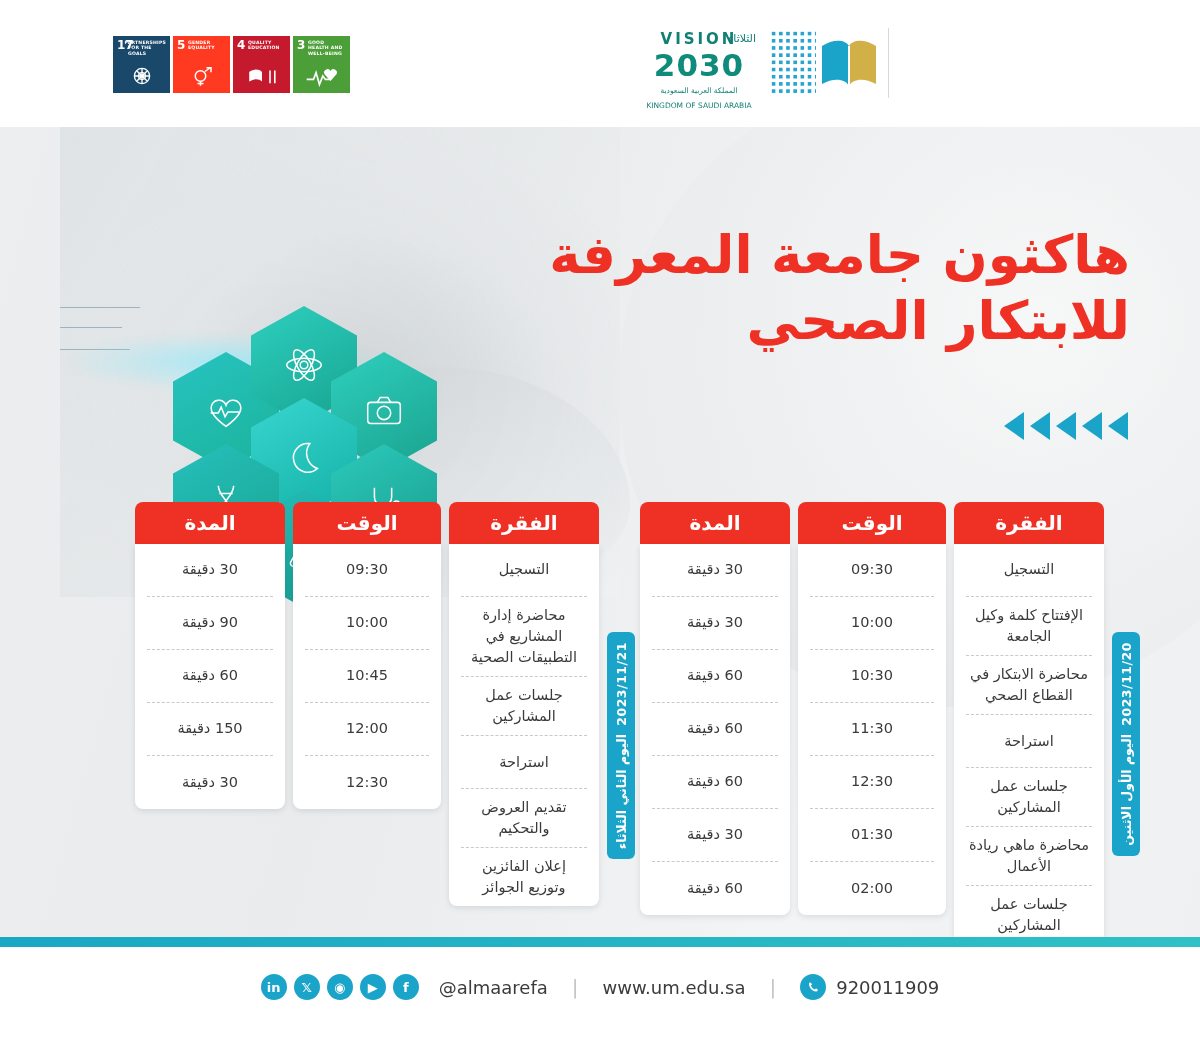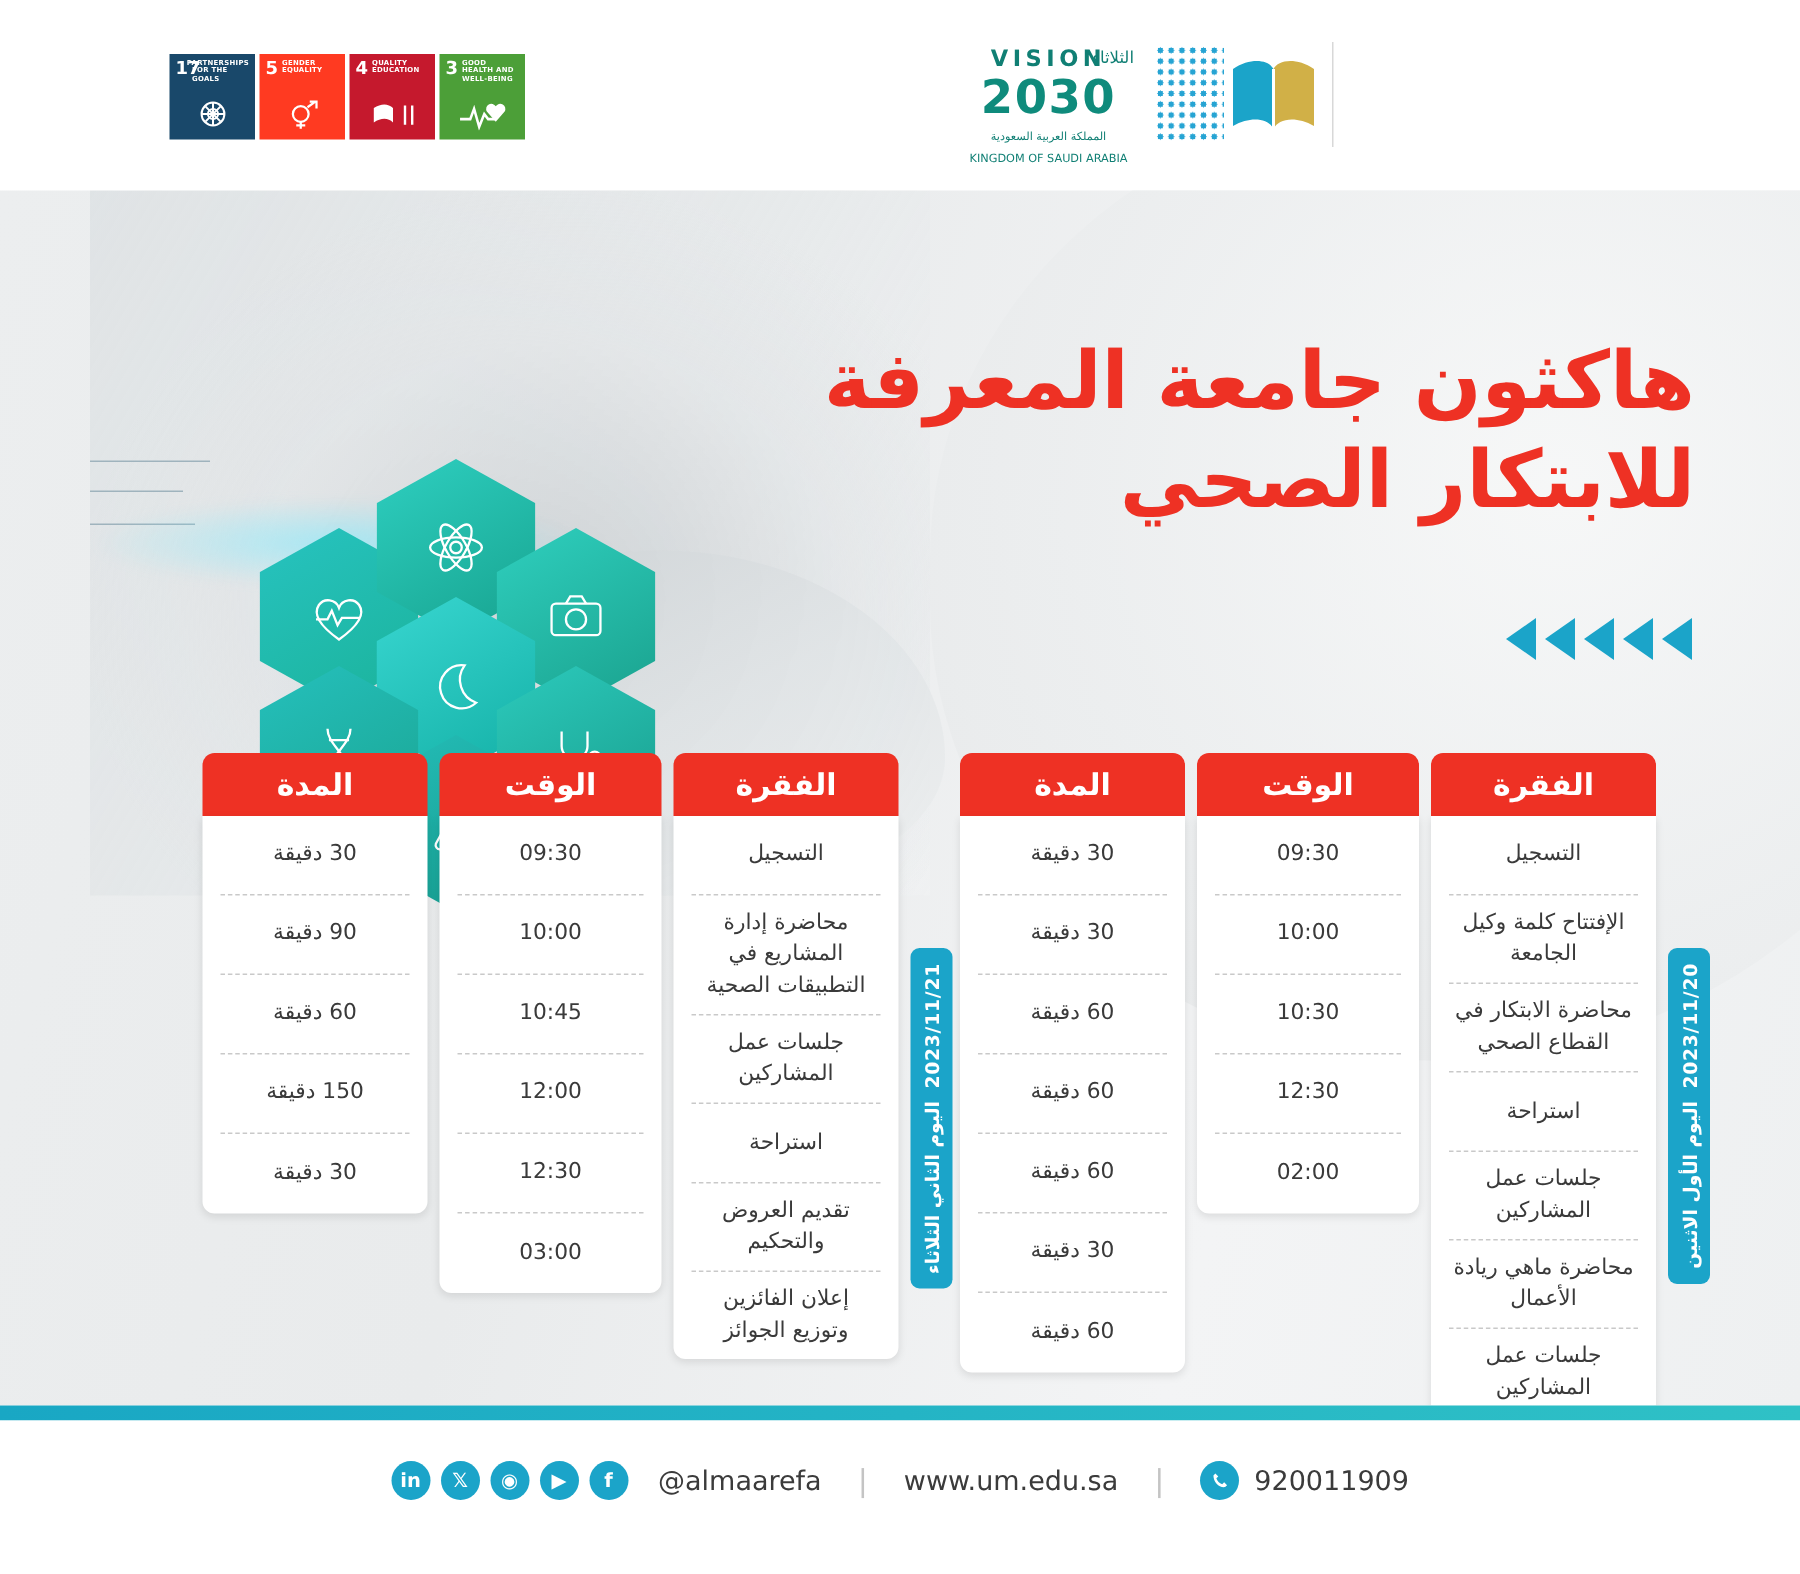--- a/index.html
+++ b/index.html
@@ -326,21 +326,23 @@
             <div class="cell">جلسات عمل المشاركين</div>
           </div>
         </div>
 
         <div class="col">
           <div class="col-head">الوقت</div>
           <div class="col-body w-time">
             <div class="cell">09:30</div>
             <div class="cell">10:00</div>
             <div class="cell">10:30</div>
+            <div class="cell">11:30</div>
             <div class="cell">12:30</div>
+            <div class="cell">01:30</div>
             <div class="cell">02:00</div>
           </div>
         </div>
 
         <div class="col">
           <div class="col-head">المدة</div>
           <div class="col-body w-dur">
             <div class="cell">30 دقيقة</div>
             <div class="cell">30 دقيقة</div>
             <div class="cell">60 دقيقة</div>
@@ -371,21 +373,20 @@
         </div>
 
         <div class="col">
           <div class="col-head">الوقت</div>
           <div class="col-body w-time">
             <div class="cell">09:30</div>
             <div class="cell">10:00</div>
             <div class="cell">10:45</div>
             <div class="cell">12:00</div>
             <div class="cell">12:30</div>
-            <div class="cell">03:00</div>
           </div>
         </div>
 
         <div class="col">
           <div class="col-head">المدة</div>
           <div class="col-body w-dur">
             <div class="cell">30 دقيقة</div>
             <div class="cell">90 دقيقة</div>
             <div class="cell">60 دقيقة</div>
             <div class="cell">150 دقيقة</div>

